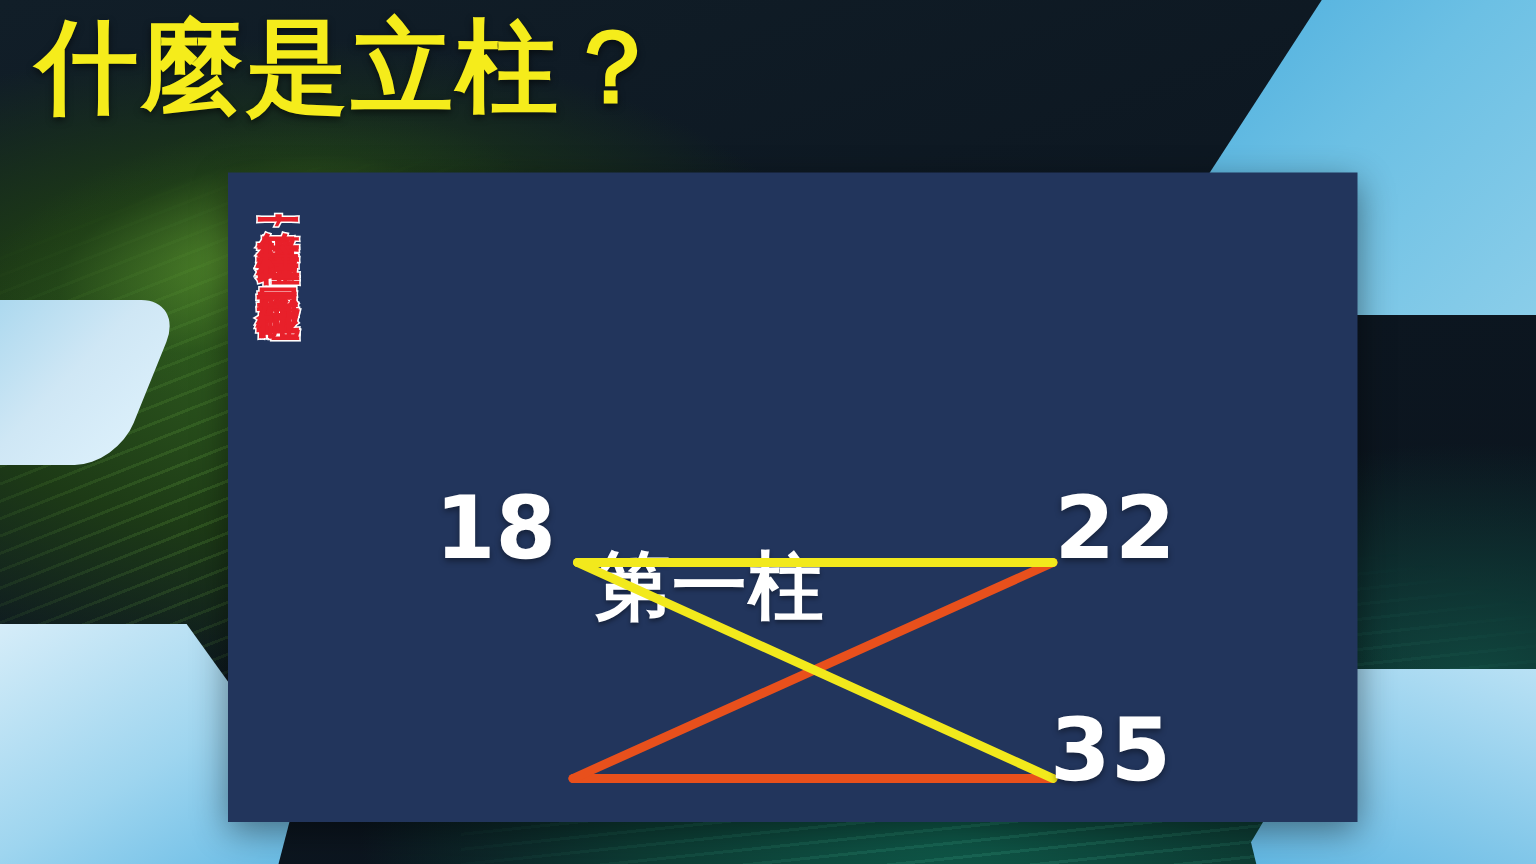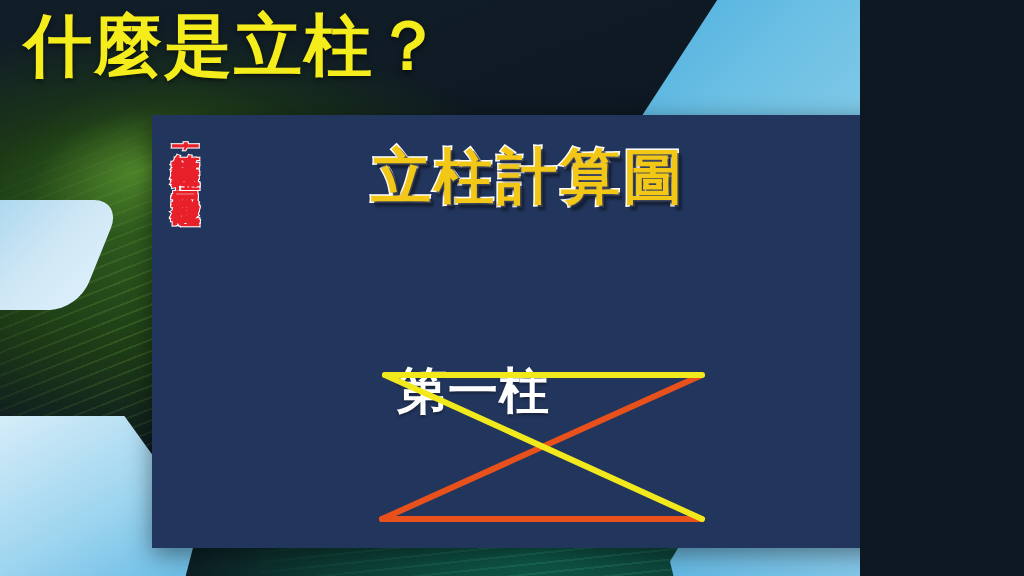--- a/index.html
+++ b/index.html
@@ -2,21 +2,21 @@
 <html><head>
 <meta charset="utf-8">
 <style>
   html, body {
     margin: 0;
     padding: 0;
     background: #0d1822;
   }
   #stage {
     position: relative;
-    width: 860px;
+    width: 1024px;
     height: 576px;
     overflow: hidden;
     background: #0e1a24;
     font-family: "DejaVu Sans", "Liberation Sans", sans-serif;
   }
 
   
   .bg-base {
     position: absolute;
     inset: 0;
@@ -220,32 +220,34 @@
   <div class="shape shape-left"></div>
   <div class="shape shape-bottomleft"></div>
   <div class="shape shape-bottomright"></div>
 
   <div class="headline">什麼是立柱？</div>
 
   <div class="panel">
 
     <div class="vert-note">第一柱去碰第二柱，同一柱不能互碰</div>
 
-    <div class="panel-title">立柱計算圖</div>
 
     <div class="col-head left">第一柱</div>
 
 
   </div>
 
   <svg class="connectors" viewBox="0 0 1024 576" xmlns="http://www.w3.org/2000/svg">
 
     <line x1="382" y1="519" x2="702" y2="519" stroke="#e8501c" stroke-width="6" stroke-linecap="round"></line>
 
     <line x1="382" y1="519" x2="702" y2="375" stroke="#e8501c" stroke-width="6" stroke-linecap="round"></line>
 
     <line x1="385" y1="375" x2="702" y2="519" stroke="#f2e91c" stroke-width="6" stroke-linecap="round"></line>
 
     <line x1="385" y1="375" x2="702" y2="375" stroke="#f2e91c" stroke-width="6" stroke-linecap="round"></line>
   </svg>
 
+  <div class="num n18">18</div>
+  <div class="num n22">22</div>
+  <div class="num n35">35</div>
 
 </div>
 
 </body></html>

